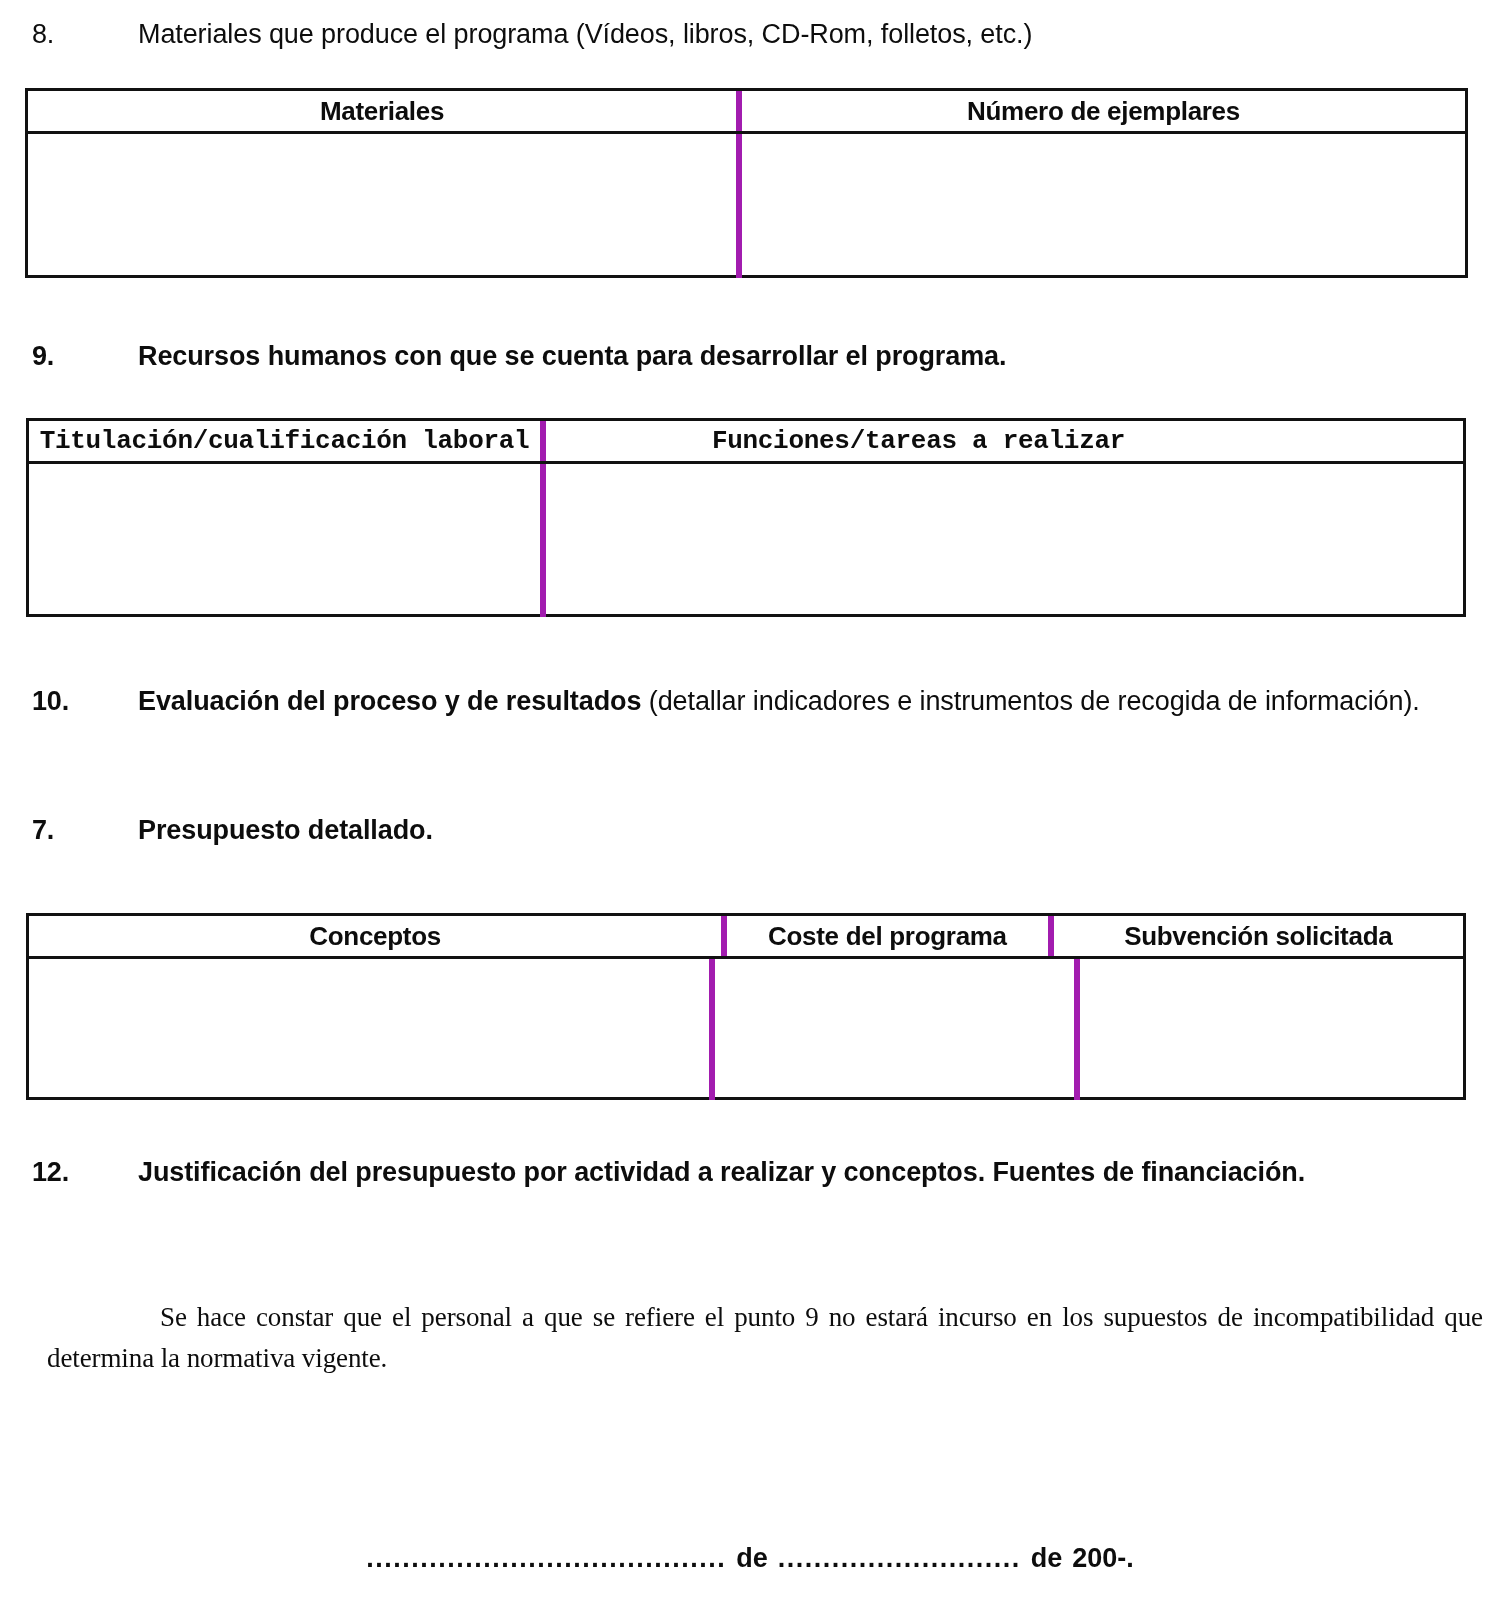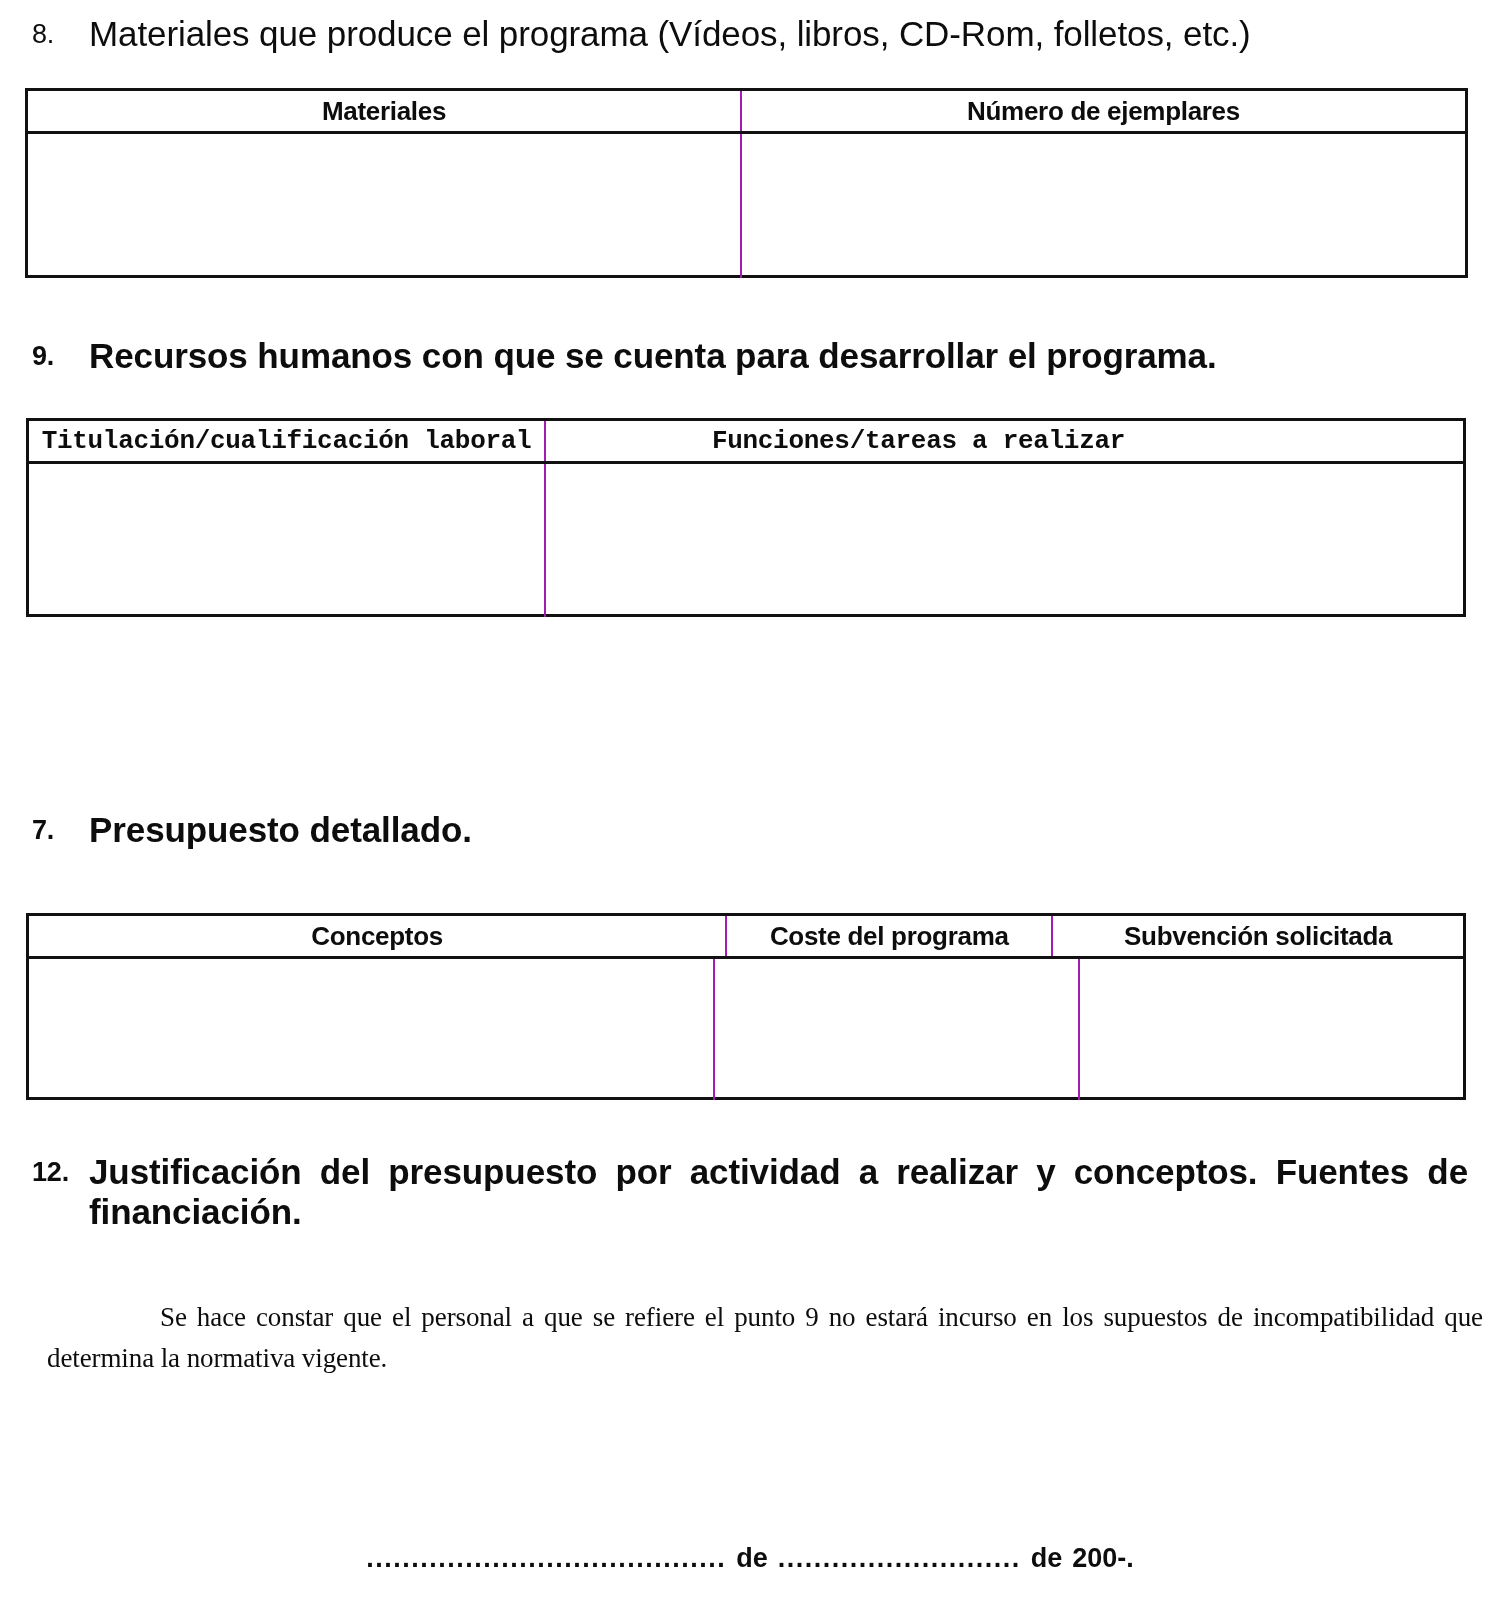--- a/index.html
+++ b/index.html
@@ -37,22 +37,22 @@
     width: 96px;
     font-size: 27px;
     font-weight: bold;
     line-height: 40px;
     letter-spacing: -0.2px;
   }
   .item-num.regular {
     font-weight: normal;
   }
   .item-body {
-    margin-left: 57px;
-    font-size: 35px;
+    margin-left: 106px;
+    font-size: 27px;
     line-height: 40px;
     text-align: justify;
     letter-spacing: -0.1px;
   }
   .item-body.nojust {
     text-align: left;
   }
   .item-body b {
     font-weight: bold;
   }
@@ -82,21 +82,21 @@
     text-align: center;
     letter-spacing: -0.3px;
     box-sizing: border-box;
     overflow: hidden;
     white-space: nowrap;
   }
   .td {
     box-sizing: border-box;
   }
   .vdiv {
-    border-right: 2px solid #a21caf;
+    border-right: 6px solid #a21caf;
   }
 
   
   .para {
     position: absolute;
     left: 47px;
     width: 1436px;
     font-size: 27px;
     line-height: 41px;
     text-align: justify;
@@ -154,20 +154,26 @@
     <div class="tbl-head">
       <div class="th vdiv" style="width:517px;">Titulación/cualificación laboral</div>
       <div class="th" style="width:745px;">Funciones/tareas a realizar</div>
     </div>
     <div class="tbl-body" style="height:153px;">
       <div class="td vdiv" style="width:517px;"></div>
       <div class="td" style="width:917px;"></div>
     </div>
   </div>
 
+  <div class="item" style="top:681px;">
+    <span class="item-num">10.</span>
+    <div class="item-body">
+      <b>Evaluación del proceso y de resultados</b><span class="reg"> (detallar indicadores e instrumentos de recogida de información).</span>
+    </div>
+  </div>
 
   <div class="item" style="top:810px;">
     <span class="item-num">7.</span>
     <div class="item-body nojust">
       <b>Presupuesto detallado.</b>
     </div>
   </div>
 
   <div class="tbl" style="left:26px; top:913px; width:1440px; height:187px;">
     <div class="tbl-head">

